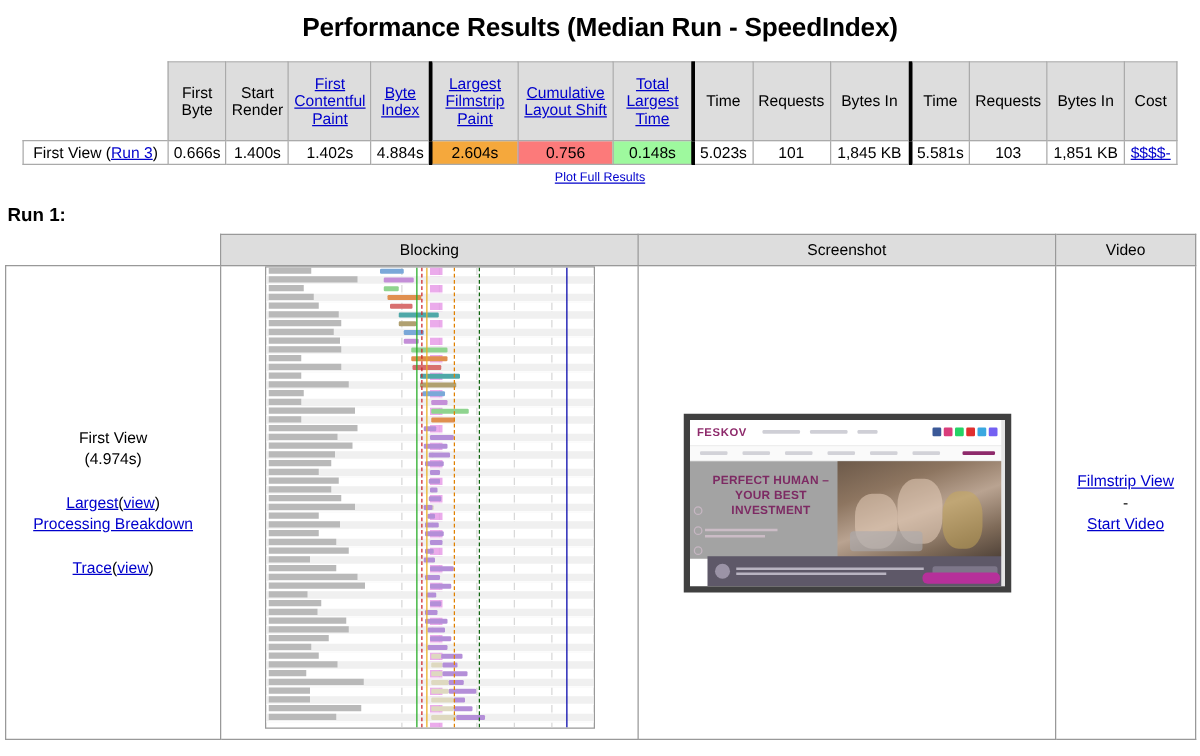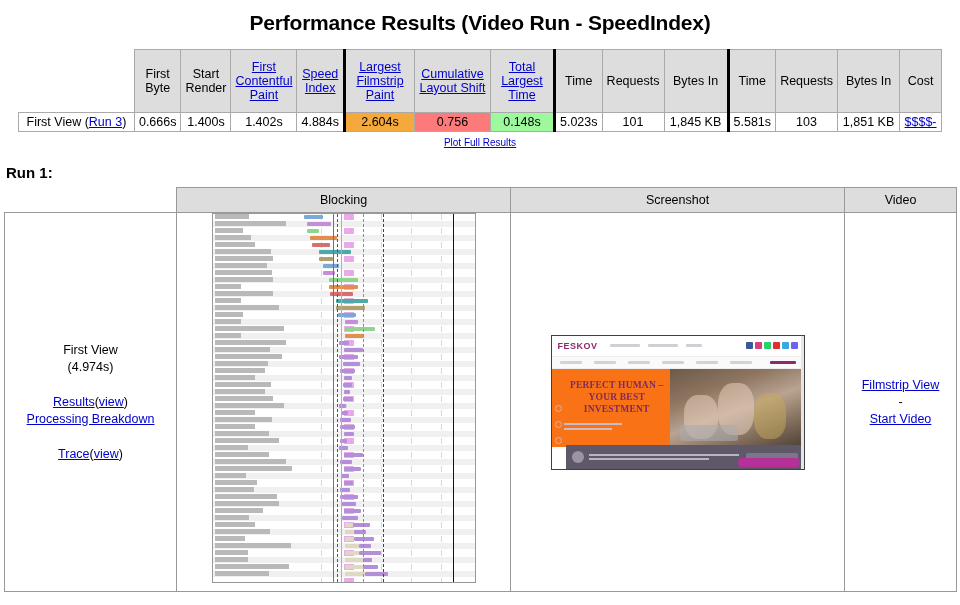--- a/index.html
+++ b/index.html
@@ -181,21 +181,21 @@
     opacity: .85;
   }
 
   
   .shot {
     width: 252px;
     height: 133px;
     margin: 0 auto;
     position: relative;
     background: #ffffff;
-    border: 1px solid #404040;
+    border: 5px solid #404040;
     overflow: hidden;
     font-family: "Liberation Sans", sans-serif;
   }
   .shot-topbar {
     height: 20px;
     background: #ffffff;
     display: flex;
     align-items: center;
     padding: 0 6px;
     box-sizing: border-box;
@@ -228,23 +228,22 @@
     display: flex;
     align-items: center;
     gap: 12px;
     padding: 0 8px;
     box-sizing: border-box;
   }
   .navitem { width: 22px; height: 3px; background: #d2d2d8; border-radius: 1px; }
   .shot-hero {
     position: relative;
     height: 78px;
-    background: #f97316;
+    background: #a3a3a3;
     display: flex;
-    font-family: Liberation Serif, serif;
   }
   .hero-left {
     width: 47%;
     padding: 10px 0 0 12px;
     box-sizing: border-box;
   }
   .hero-title {
     color: #7d2a63;
     font-weight: bold;
     font-size: 9.5px;
@@ -293,21 +292,21 @@
   .shot-sidedots {
     position: absolute;
     left: 3px; top: 36px;
     display: flex; flex-direction: column; gap: 9px;
   }
   .sidedot { width: 5px; height: 5px; border: 1px solid #c6b6c2; border-radius: 50%; }
 </style>
 </head>
 <body>
 
-<div class="page-title">Performance Results (Video Run - SpeedIndex)</div>
+<div class="page-title">Performance Results (Median Run - SpeedIndex)</div>
 
 <div class="results-wrap">
 <table class="results">
   <colgroup>
     <col style="width:116px">
         <col style="width:40px">
         <col style="width:50px">
         <col style="width:60px">
     <col style="width:45px">
         <col style="width:70px">
@@ -325,21 +324,21 @@
   <tbody>
 
   <tr>
     <td class="spacer-cell"></td>
     <td class="hdr-col">First Byte</td>
     <td class="hdr-col">Start Render</td>
     <td class="hdr-col">
       <span class="link">First Contentful Paint</span>
     </td>
     <td class="hdr-col">
-      <span class="link">Speed Index</span>
+      <span class="link">Byte Index</span>
     </td>
     <td class="hdr-col sep-left">
       <span class="link">Largest Filmstrip Paint</span>
     </td>
     <td class="hdr-col">
       <span class="link">Cumulative Layout Shift</span>
     </td>
     <td class="hdr-col">
       <span class="link">Total Largest Time</span>
     </td>
@@ -398,21 +397,21 @@
       <th>Video</th>
     </tr>
   </thead>
   <tbody>
     <tr>
 
       <td class="info-cell">
         <div>First View</div>
         <div>(4.974s)</div>
         <div class="info-gap"></div>
-        <div><span class="link">Results</span><span>(</span><span class="link">view</span><span>)</span></div>
+        <div><span class="link">Largest</span><span>(</span><span class="link">view</span><span>)</span></div>
         <div>
           <span class="link">Processing Breakdown</span>
         </div>
         <div class="info-gap"></div>
         <div><span class="link">Trace</span><span>(</span><span class="link">view</span><span>)</span></div>
       </td>
 
       <td class="wf-cell">
         <div class="waterfall" id="waterfall">
             <div class="wf-gridline" style="left: 108px;"></div>

